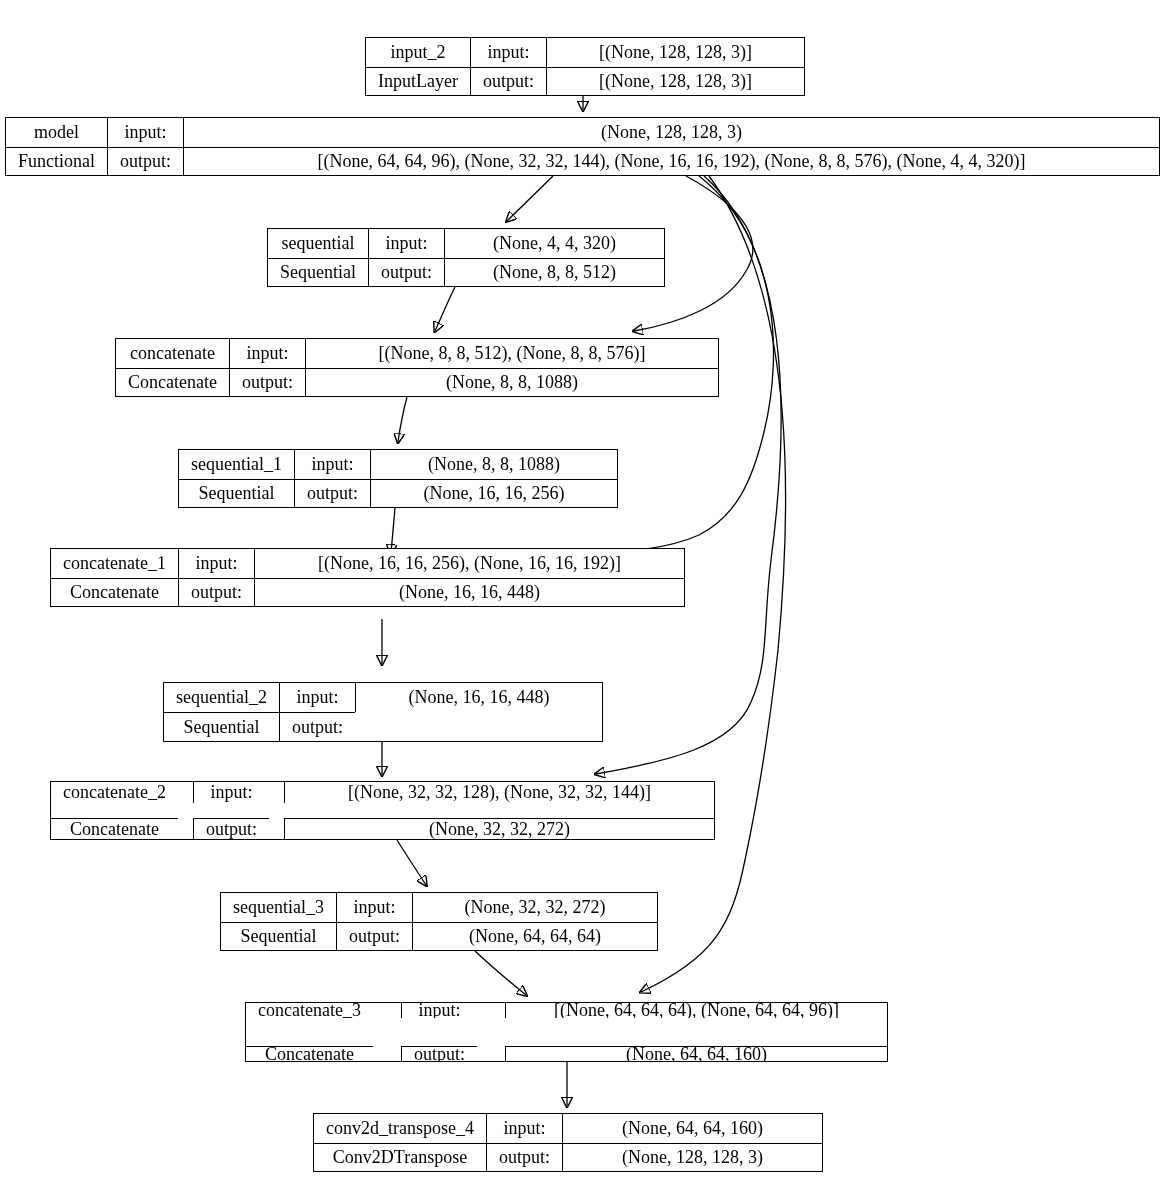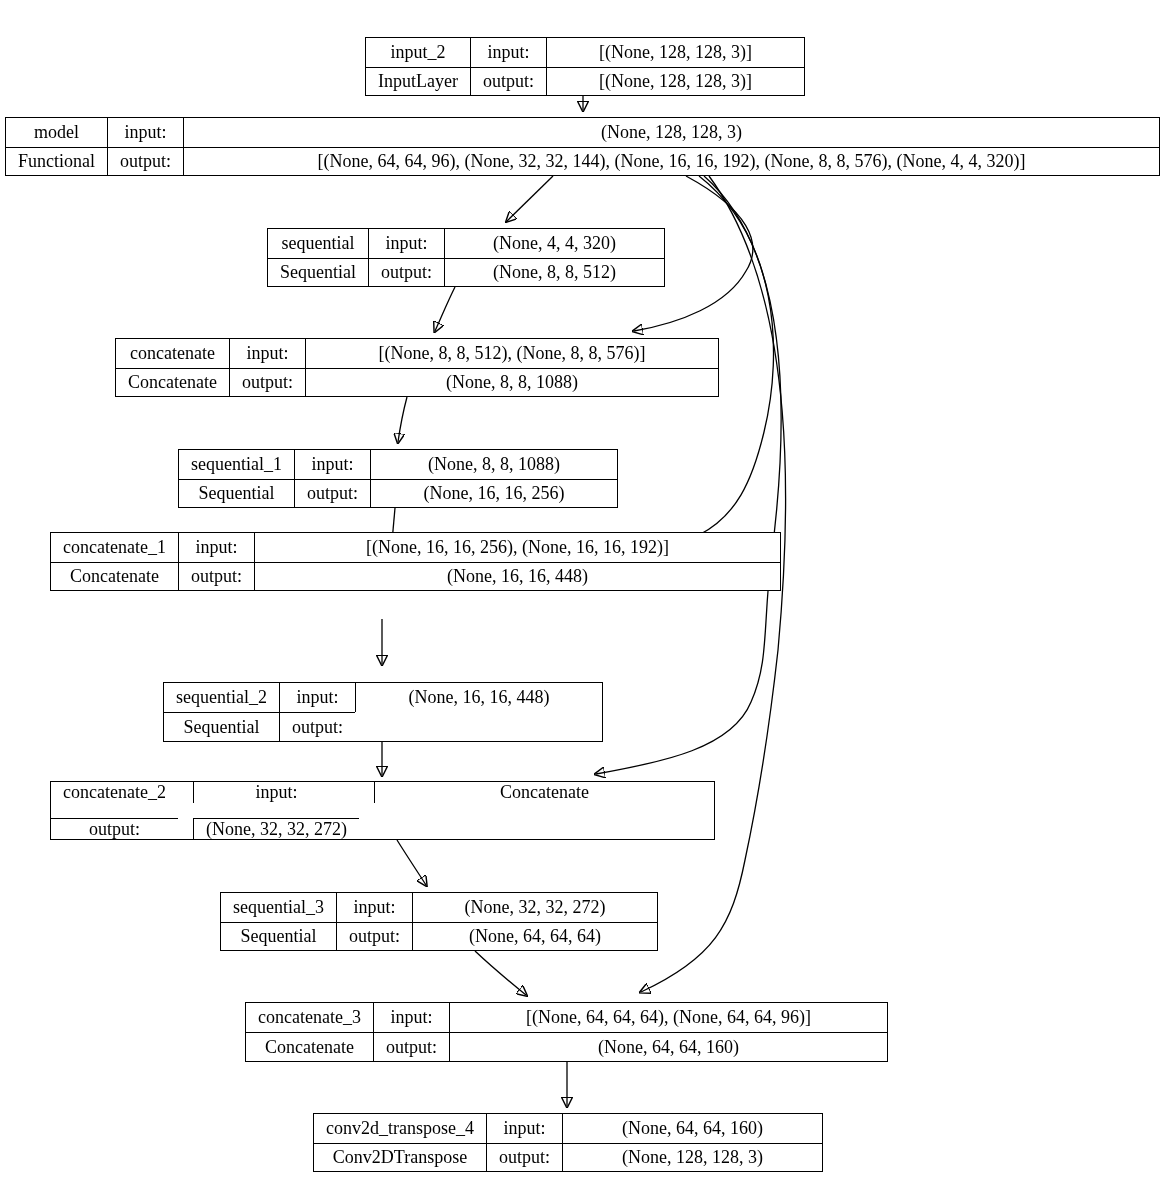--- a/index.html
+++ b/index.html
@@ -116,55 +116,56 @@
 
   <div class="node" style="left:178px; top:449px; width:440px;">
     <div class="cell">sequential_1</div>
     <div class="cell">input:</div>
     <div class="cell">(None, 8, 8, 1088)</div>
     <div class="cell">Sequential</div>
     <div class="cell">output:</div>
     <div class="cell">(None, 16, 16, 256)</div>
   </div>
 
-  <div class="node" style="left:50px; top:532px; width:731px;">
+  <div class="node" style="left:50px; top:548px; width:635px;">
     <div class="cell">concatenate_1</div>
     <div class="cell">input:</div>
     <div class="cell">[(None, 16, 16, 256), (None, 16, 16, 192)]</div>
     <div class="cell">Concatenate</div>
     <div class="cell">output:</div>
     <div class="cell">(None, 16, 16, 448)</div>
   </div>
 
   <div class="node" style="left:163px; top:670px; width:440px; height:60px;margin-top:12px;">
     <div class="cell">sequential_2</div>
     <div class="cell">input:</div>
     <div class="cell">(None, 16, 16, 448)</div>
     <div class="cell">Sequential</div>
     <div class="cell">output:</div>
   </div>
 
   <div class="node" style="left:50px; top:781px; width:665px;gap:15px;">
     <div class="cell">concatenate_2</div>
     <div class="cell">input:</div>
+    <div class="cell">[(None, 32, 32, 128), (None, 32, 32, 144)]</div>
     <div class="cell">Concatenate</div>
     <div class="cell">output:</div>
     <div class="cell">(None, 32, 32, 272)</div>
   </div>
 
   <div class="node" style="left:220px; top:892px; width:438px;">
     <div class="cell">sequential_3</div>
     <div class="cell">input:</div>
     <div class="cell">(None, 32, 32, 272)</div>
     <div class="cell">Sequential</div>
     <div class="cell">output:</div>
     <div class="cell">(None, 64, 64, 64)</div>
   </div>
 
-  <div class="node" style="left:245px; top:1002px; width:643px; height:60px;">
+  <div class="node" style="left:245px; top:1002px; width:643px; height:60px;gap:28px;">
     <div class="cell">concatenate_3</div>
     <div class="cell">input:</div>
     <div class="cell">[(None, 64, 64, 64), (None, 64, 64, 96)]</div>
     <div class="cell">Concatenate</div>
     <div class="cell">output:</div>
     <div class="cell">(None, 64, 64, 160)</div>
   </div>
 
   <div class="node" style="left:313px; top:1113px; width:510px;">
     <div class="cell">conv2d_transpose_4</div>

